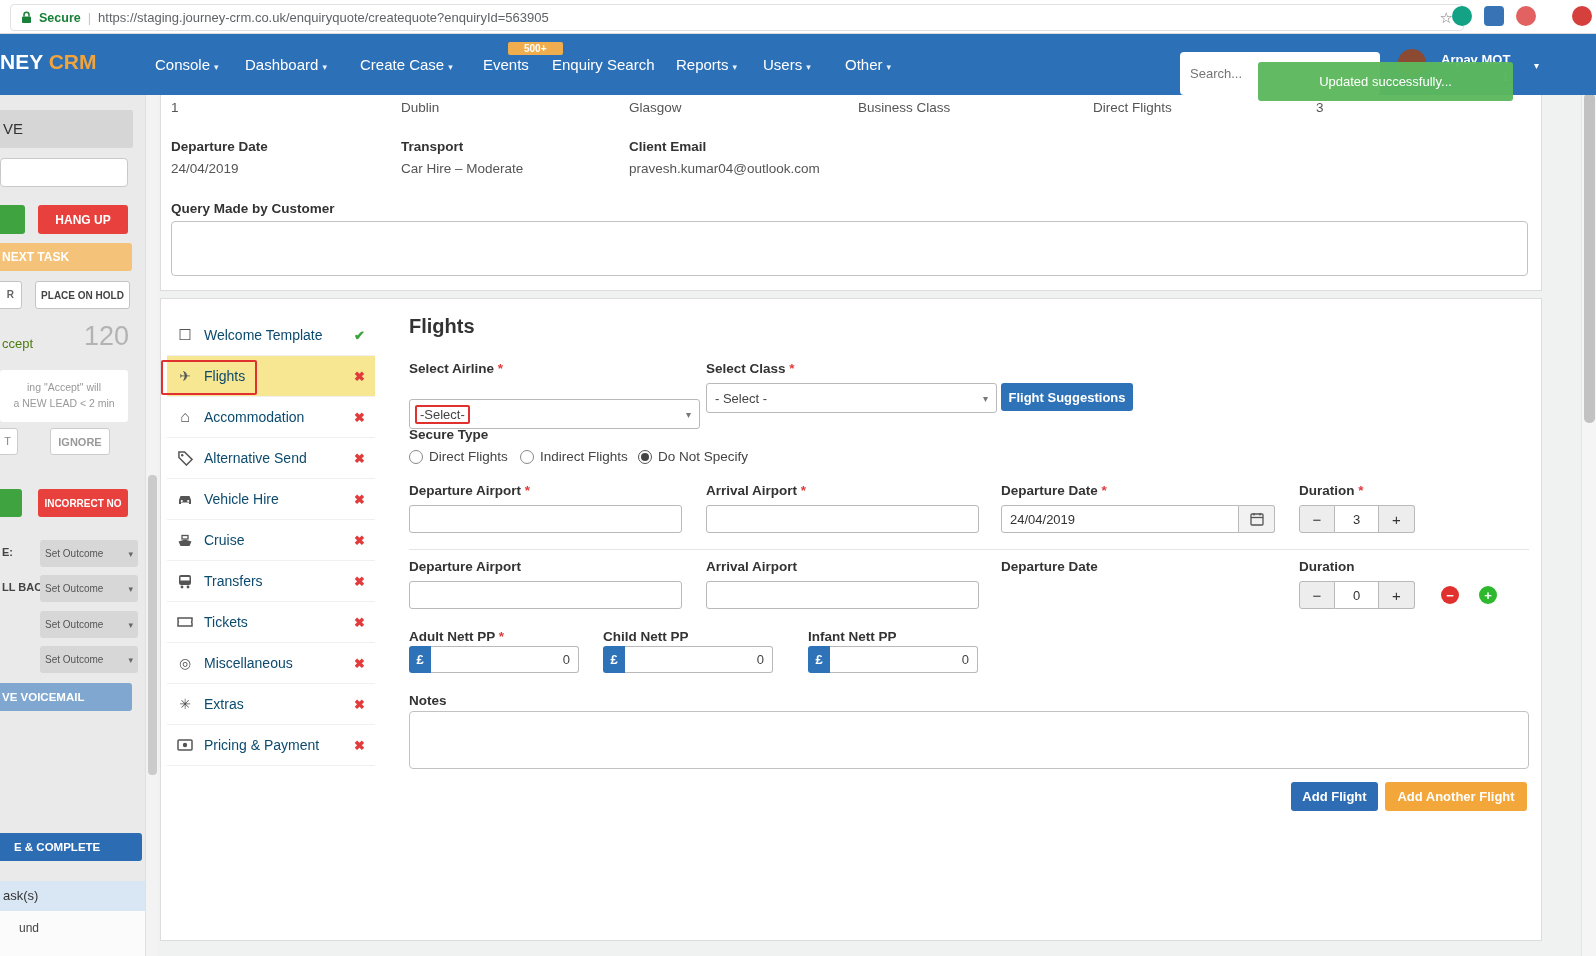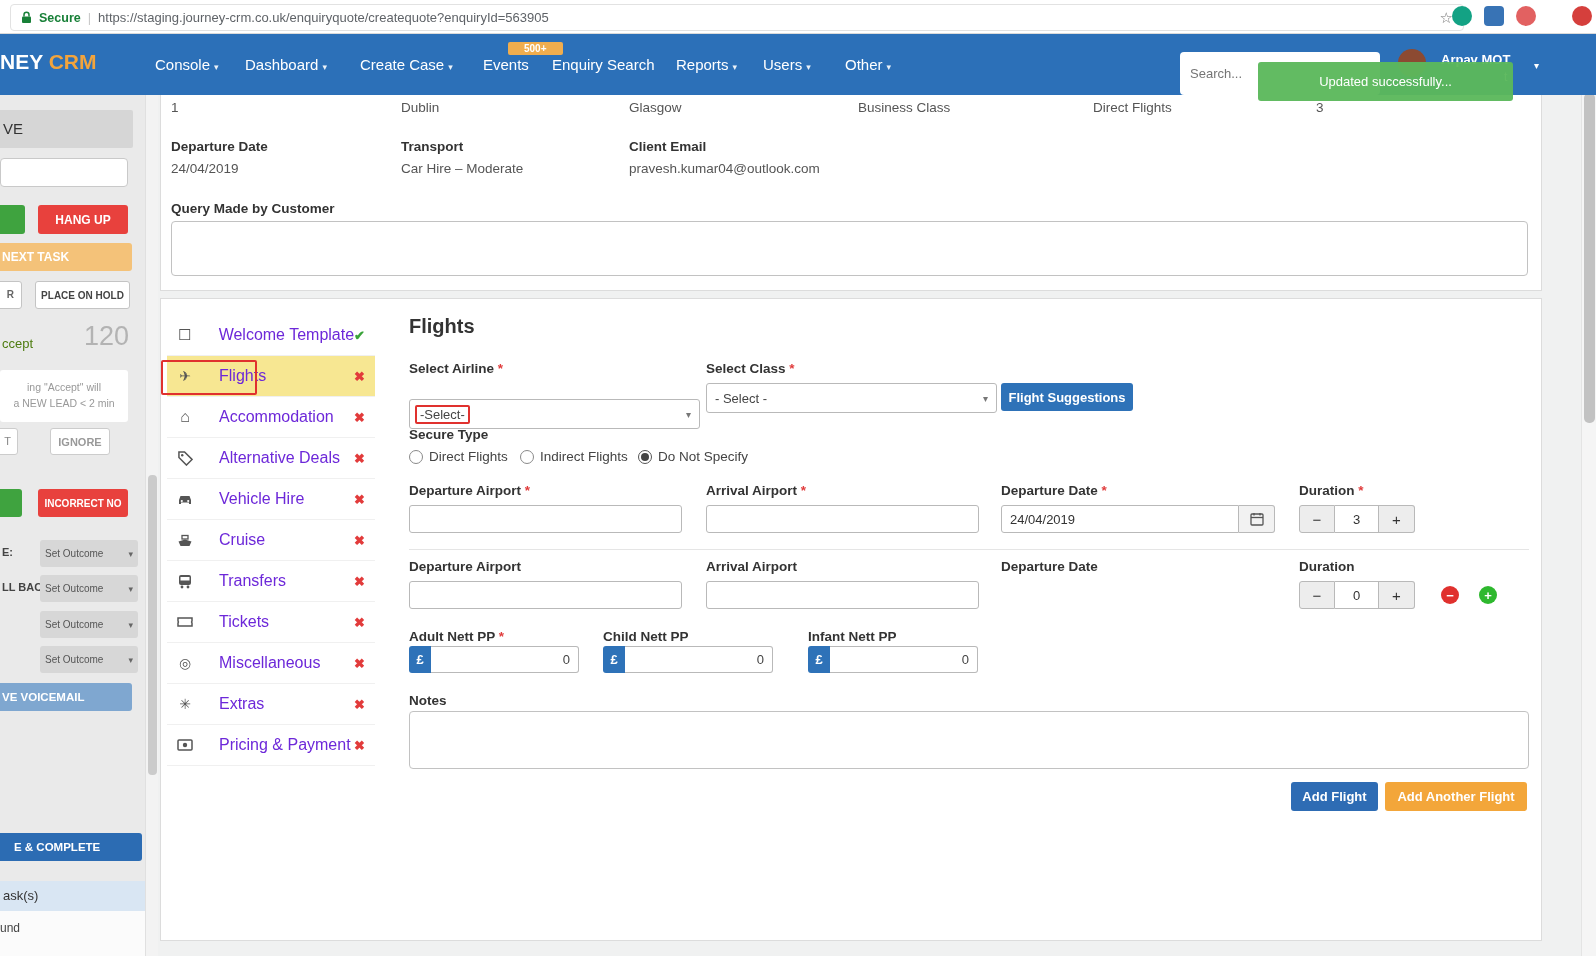--- a/index.html
+++ b/index.html
@@ -50,21 +50,21 @@
   .f-label{position:absolute;font-size:13.5px;font-weight:bold;color:#333;white-space:nowrap}
   .f-value{position:absolute;font-size:13.5px;color:#555;white-space:nowrap}
   .req::after{content:" *";color:#e03c3c;font-weight:bold}
   .ta{position:absolute;border:1px solid #c2c2c2;border-radius:4px;background:#fff;font-family:inherit;font-size:13px;color:#555;padding:5px 8px;resize:none}
 
   
   .tab-list{position:absolute;left:6px;top:16px;width:208px}
   .tab-item{display:flex;align-items:center;height:40px;padding:0 10px 0 8px;background:#fff;border-bottom:1px solid #f0f0f0;position:relative;cursor:pointer}
   .tab-item.active{background:#f7e792}
   .t-icon{width:20px;color:#555;font-size:14px;display:inline-flex;align-items:center;justify-content:center}
-  .t-label{margin-left:24px;font-size:16px;color:#6d28d9;white-space:nowrap}
+  .t-label{margin-left:9px;font-size:14px;color:#0c4a6e;white-space:nowrap}
   .t-status{margin-left:auto;font-size:13px;font-weight:bold}
   .t-status.ok{color:#3aa33a}
   .t-status.bad{color:#e23b3b}
   .ann-tab{position:absolute;left:-6px;top:4px;width:92px;height:31px;border:2px solid #e0312e;border-radius:2px;pointer-events:none}
   .tab-actions{position:absolute;left:6px;top:477px;width:208px}
   .tab-actions .btn{height:28px;margin-bottom:9px}
   .btn{display:flex;align-items:center;justify-content:center;background:#2e6cb4;color:#fff;font-weight:bold;font-size:13px;border-radius:3px;cursor:pointer}
   .btn.orange{background:#f3a63a}
 
   
@@ -183,21 +183,21 @@
         <span class="s-chev">▾</span>
       </div>
 
     <div class="abs" style="top:588px;left:0;width:130px;height:28px;background:#7fa7d0;border-radius:0 3px 3px 0;color:#fff;font-weight:bold;font-size:11.5px;line-height:28px;padding-left:2px">VE VOICEMAIL</div>
 
 
     <div class="abs" style="top:738px;left:0;width:128px;height:28px;background:#2c6cb3;border-radius:0 3px 3px 0;color:#fff;font-weight:bold;font-size:11.5px;line-height:28px;padding-left:14px">E &amp; COMPLETE</div>
 
     <div class="abs" style="top:786px;left:0;width:145px;height:30px;background:#d9e6f3;font-size:13px;color:#333;line-height:30px;padding-left:3px;box-sizing:border-box">ask(s)</div>
     <div class="abs" style="top:816px;left:0;width:145px;height:45px;background:#fbfbfb">
-      <span class="abs" style="top:10px;left:0;font-size:12px;color:#444">und</span>
+      <span class="abs" style="top:10px;left:19px;font-size:12px;color:#444">und</span>
     </div>
   </div>
 
   <div class="side-scroll">
       <div class="side-thumb"></div>
     </div>
 
   <div class="main">
 
     <div class="card" style="left:2px;top:-6px;width:1380px;height:200px">
@@ -238,21 +238,21 @@
           <span class="t-label">Accommodation</span>
           <span class="t-status bad">✖</span>
         </div>
         <div class="tab-item">
           <span class="t-icon">
               <svg width="15" height="15" viewBox="0 0 16 16">
                 <path d="M1 1h6l8 8-6 6-8-8z" fill="none" stroke="#555" stroke-width="1.6"></path>
                 <circle cx="4.5" cy="4.5" r="1.3" fill="#555"></circle>
               </svg>
             </span>
-          <span class="t-label">Alternative Deals</span>
+          <span class="t-label">Alternative Send</span>
           <span class="t-status bad">✖</span>
         </div>
         <div class="tab-item">
           <span class="t-icon">
               <svg width="16" height="14" viewBox="0 0 16 14">
                 <path d="M2 8l1.5-4h9L14 8v4h-2v-1.5H4V12H2z" fill="#555"></path>
                 <circle cx="4.8" cy="9" r="1.1" fill="#fff"></circle>
                 <circle cx="11.2" cy="9" r="1.1" fill="#fff"></circle>
               </svg>
             </span>

